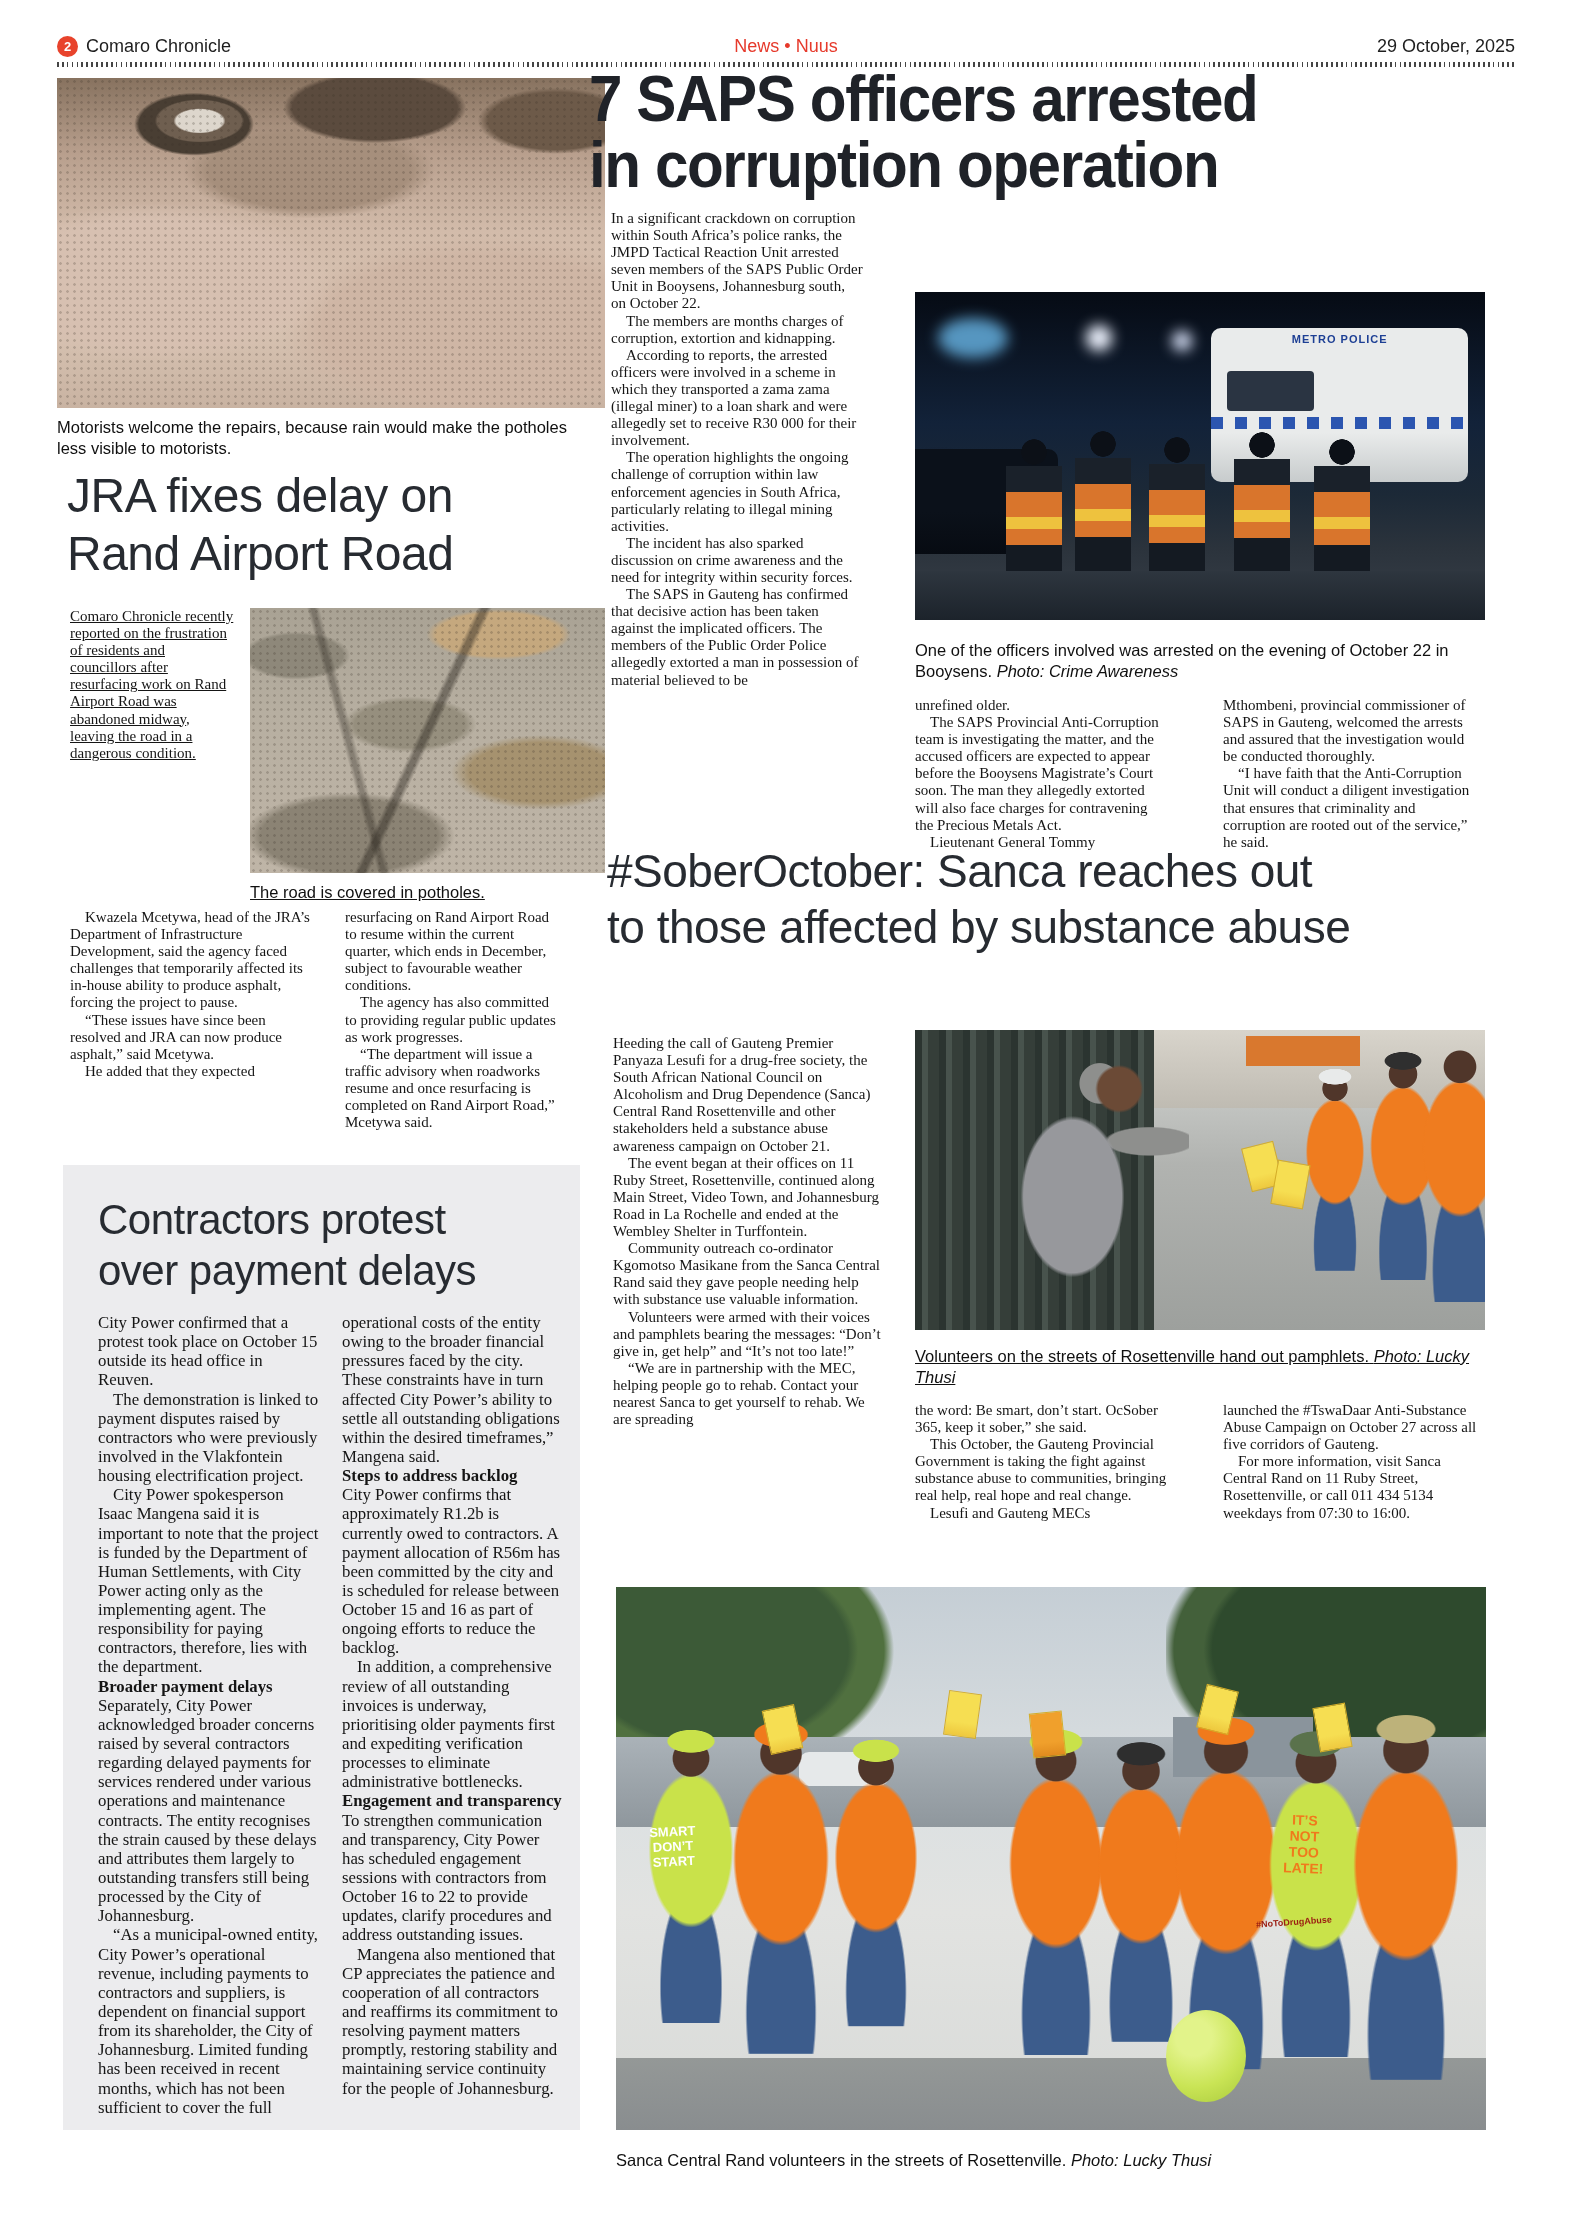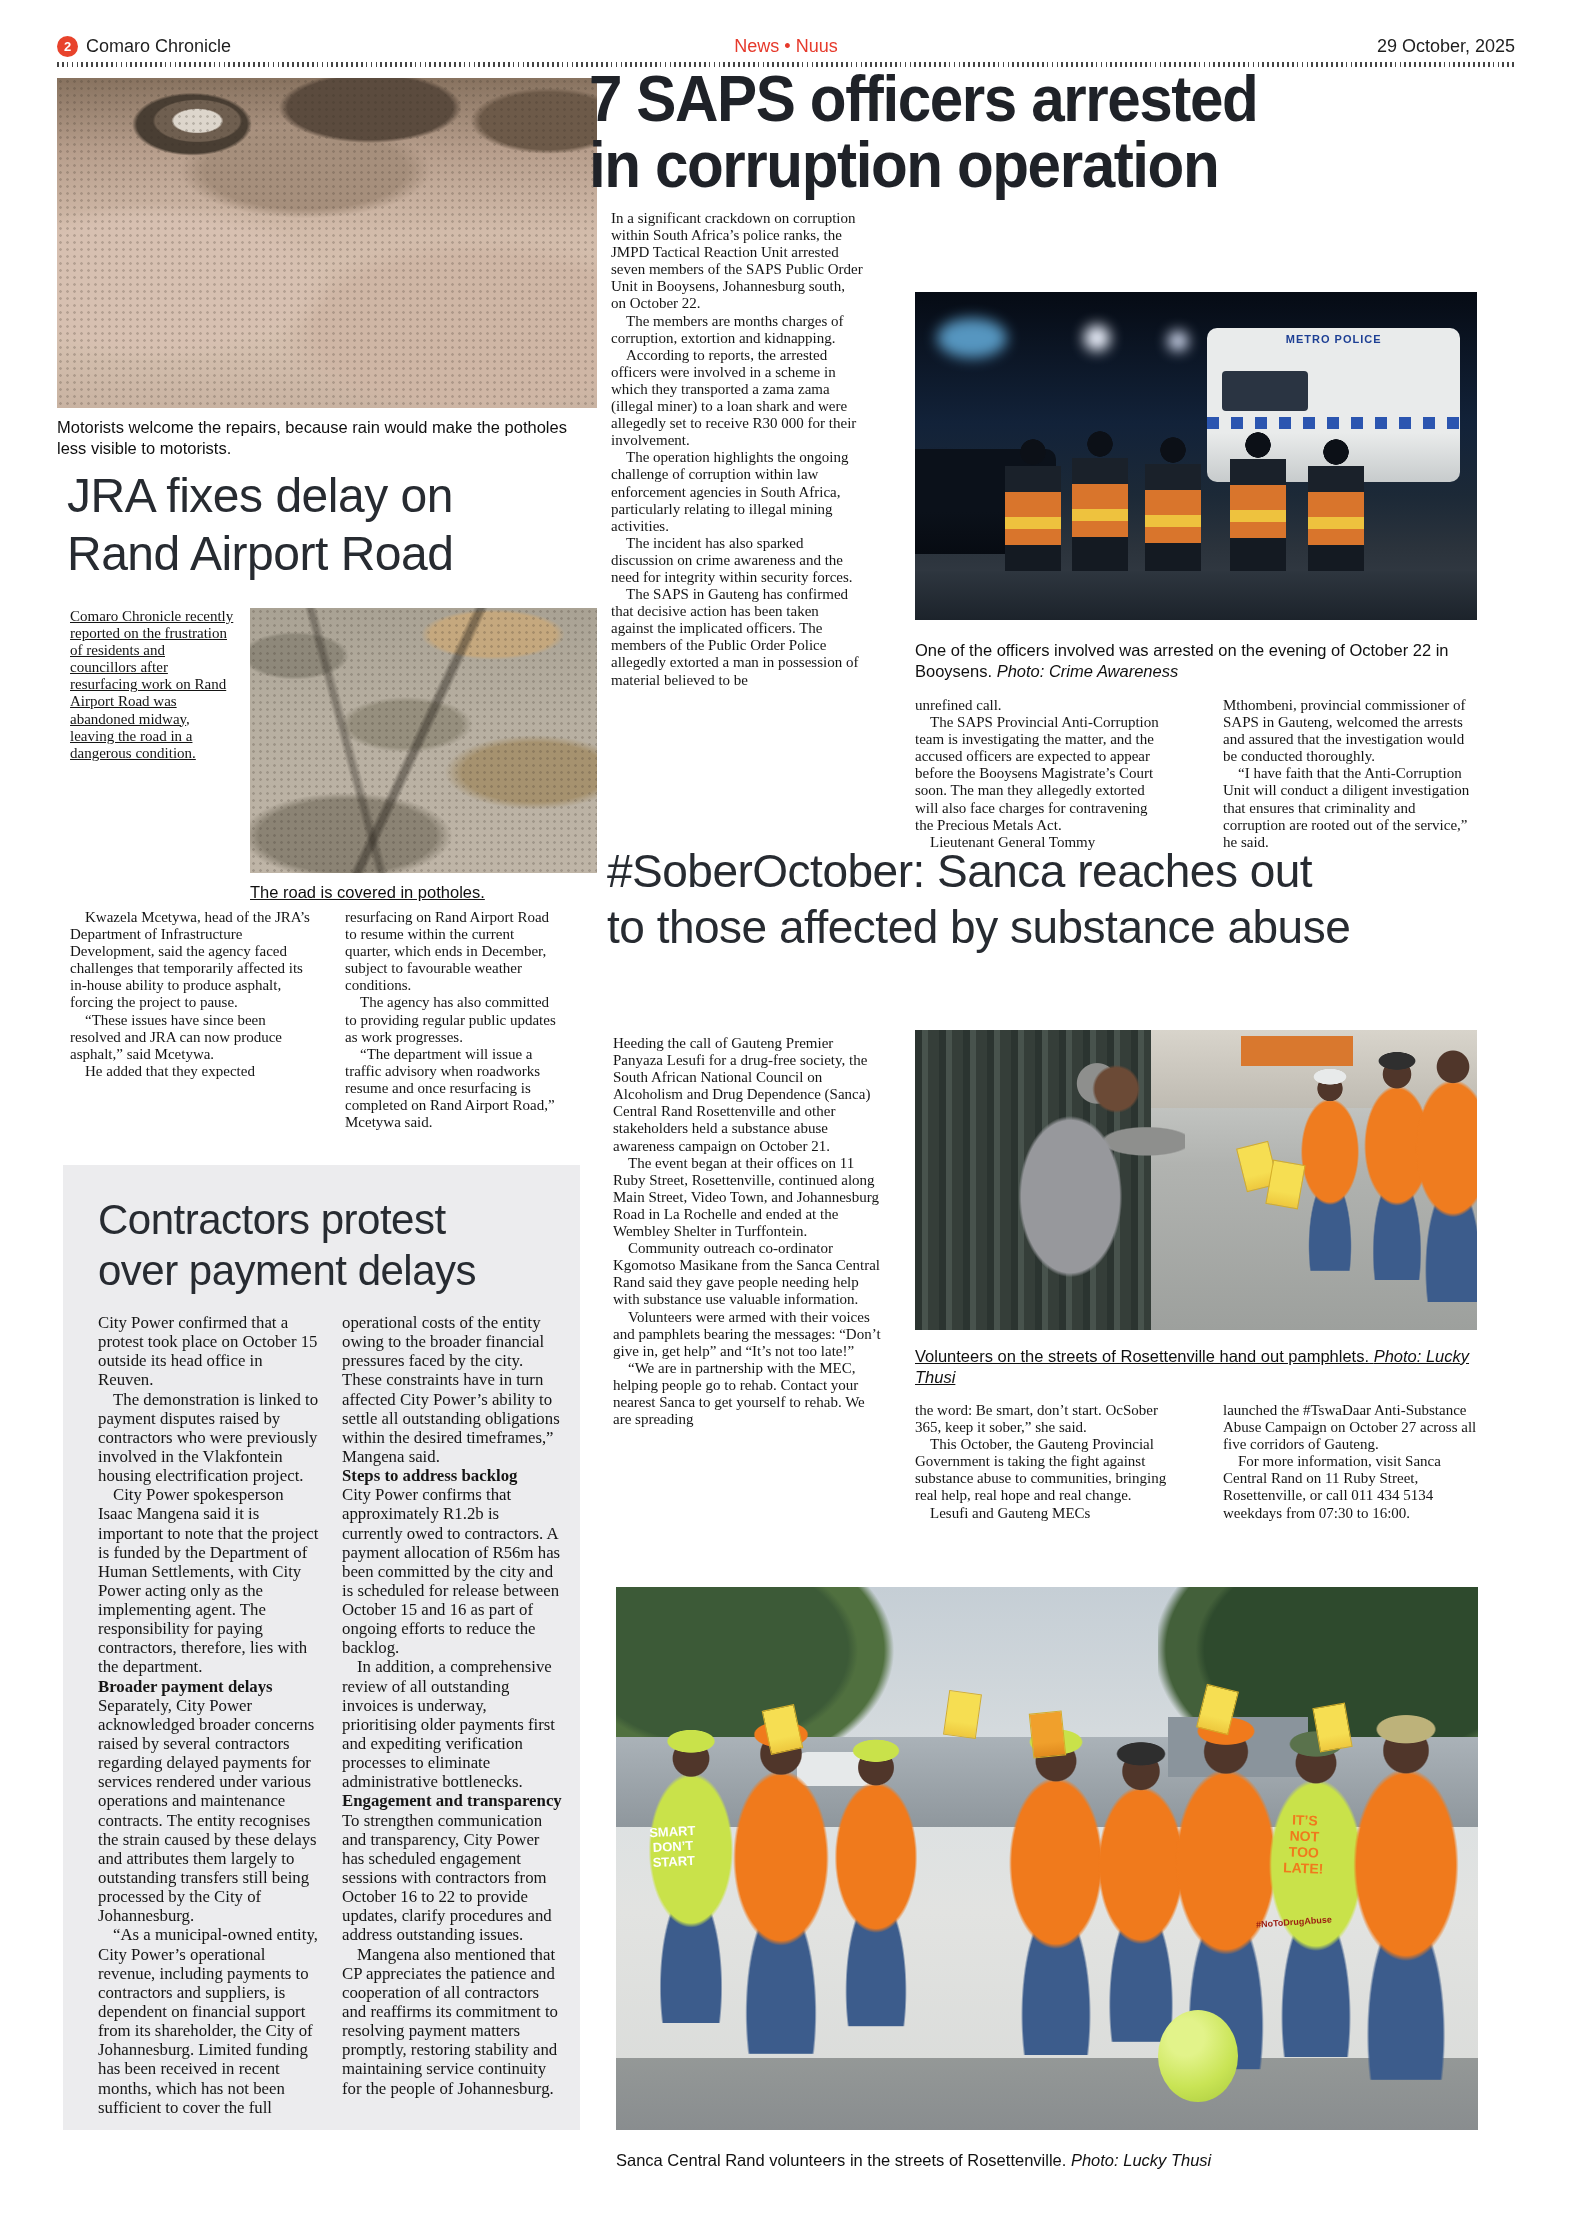--- a/index.html
+++ b/index.html
@@ -20,21 +20,21 @@
   .bodycol p{margin:0;}
   .bodycol p.in{text-indent:15px;}
   .bodycol p.sub{font-weight:bold;}
   .caption{font-family:"Liberation Sans","DejaVu Sans",sans-serif;font-size:16.5px;line-height:1.27;
            color:#101010;margin-top:9px;}
   .credit{font-style:italic;}
   .hl{font-family:"Liberation Sans","DejaVu Sans",sans-serif;font-weight:400;color:#272b31;
       white-space:pre-line;letter-spacing:-0.5px;}
   
   .leftcol{position:absolute;left:57px;top:78px;width:540px;}
-  .photo{position:relative;overflow:hidden;}
+  .photo{position:relative;overflow:hidden;padding-left:8px;}
   .speckle::after{content:"";position:absolute;inset:0;
       background-image:radial-gradient(rgba(55,45,35,.22) 1px,transparent 1.6px);background-size:7px 7px;}
   #p1{width:540px;height:330px;
     background:
       radial-gradient(ellipse 62px 30px at 26% 13%, #ddd6cc 0 38%, #6f5f50 42% 68%, rgba(0,0,0,0) 72%),
       radial-gradient(ellipse 95px 50px at 25% 14%, #493e33 0 58%, rgba(0,0,0,0) 63%),
       radial-gradient(ellipse 150px 58px at 58% 9%, #5b4b3e 0 55%, rgba(0,0,0,0) 61%),
       radial-gradient(ellipse 130px 55px at 91% 13%, #6d5a49 0 52%, rgba(0,0,0,0) 60%),
       radial-gradient(ellipse 210px 80px at 46% 28%, #a68f7c 0 48%, rgba(0,0,0,0) 60%),
       radial-gradient(ellipse 270px 120px at 18% 62%, #d7c0b1 0 52%, rgba(0,0,0,0) 66%),
@@ -240,21 +240,21 @@
       <div class="cop" style="left:56%;bottom:6%;height:170px;"></div>
       <div class="cop" style="left:70%;bottom:7%;height:160px;"></div>
       <div class="ground"></div>
     </div>
     <div class="caption saps-cap">
       <span>One of the officers involved was arrested on the evening of October 22 in Booysens.</span>
       <span class="credit">Photo: Crime Awareness</span>
     </div>
 
     <div class="bodycol saps-c2">
-        <p>unrefined call.</p>
+        <p>unrefined older.</p>
         <p class="in">The SAPS Provincial Anti-Corruption team is investigating the matter, and the accused officers are expected to appear before the Booysens Magistrate’s Court soon. The man they allegedly extorted will also face charges for contravening the Precious Metals Act.</p>
         <p class="in">Lieutenant General Tommy</p>
       </div>
     <div class="bodycol saps-c3">
         <p>Mthombeni, provincial commissioner of SAPS in Gauteng, welcomed the arrests and assured that the investigation would be conducted thoroughly.</p>
         <p class="in">“I have faith that the Anti-Corruption Unit will conduct a diligent investigation that ensures that criminality and corruption are rooted out of the service,” he said.</p>
       </div>
 
     <div class="hl sober-hl">#SoberOctober: Sanca reaches out
 to those affected by substance abuse</div>

